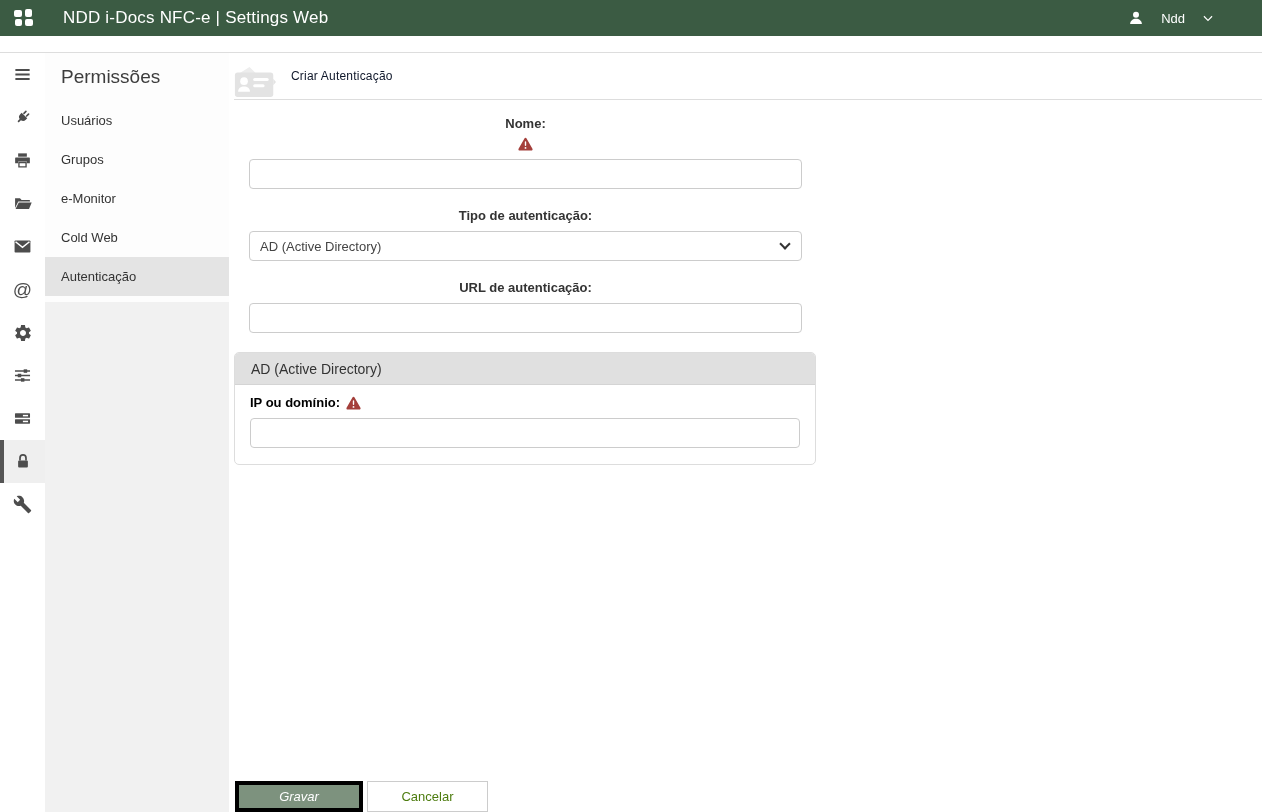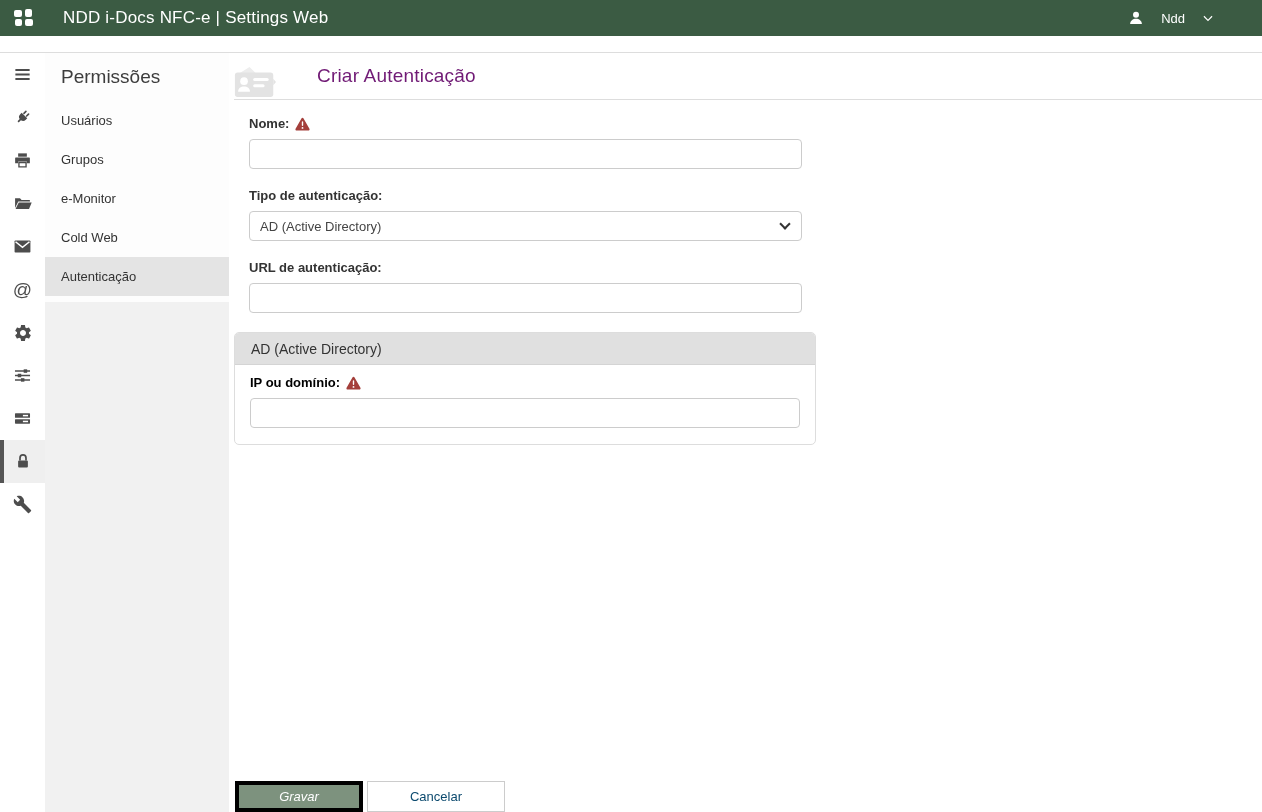--- a/index.html
+++ b/index.html
@@ -34,26 +34,26 @@
   .panel { width: 184px; background: #f1f1f1; flex: 0 0 auto; border-bottom: 6px solid #fff; }
   .panel-list { background: #fdfdfd; padding-bottom: 6px; }
   .panel-title { font-size: 19px; font-weight: 400; color: #3d3d3d; padding: 13px 16px 13px 16px; }
   .side-item { font-size: 13px; color: #333; padding: 12px 16px; cursor: pointer; }
   .side-item.selected { background: #e4e4e4; }
 
   
   .main { flex: 1; background: #fff; position: relative; padding-left: 5px; }
   .main-header { height: 47px; border-bottom: 1px solid #ddd; position: relative; display: flex; align-items: center; }
   .idcard { position: absolute; left: 0; top: 13px; }
-  .page-title { font-size: 19px; font-weight: 400; color: #701a75; margin-left: 83px; letter-spacing: .2px; }
+  .page-title { font-size: 12px; font-weight: 400; color: #0f172a; margin-left: 57px; letter-spacing: .2px; }
 
   .form { padding: 16px 0 0 0; }
   .fields { margin-left: 15px; width: 553px; }
   .field { margin-bottom: 19px; }
-  .field label { display: flex; align-items: center; gap: 6px; font-size: 13px; font-weight: bold; color: #333; margin-bottom: 8px; }
+  .field label { display: flex; align-items: center; gap: 6px; font-size: 13px; font-weight: bold; color: #333; margin-bottom: 8px; flex-direction: column; }
   .text-input {
     width: 553px; height: 30px; border: 1px solid #ccc; border-radius: 4px;
     padding: 0 10px; font-size: 13px; font-family: "Liberation Sans", sans-serif; color: #333; outline: none; background: #fff;
   }
   .select-wrap { position: relative; width: 553px; }
   select {
     width: 553px; height: 30px; border: 1px solid #ccc; border-radius: 4px;
     padding: 0 10px; font-size: 13px; font-family: "Liberation Sans", sans-serif; color: #444;
     appearance: none; -webkit-appearance: none; background: #fff; outline: none;
   }
@@ -62,21 +62,21 @@
 
   .ad-panel { width: 582px; border: 1px solid #ddd; border-radius: 5px; margin-top: 1px; background: #fff; overflow: hidden; }
   .ad-panel-header { background: #e0e0e0; border-bottom: 1px solid #d4d4d4; font-size: 14px; color: #333; padding: 8px 16px; height: 32px; }
   .ad-panel-body { padding: 10px 15px 16px 15px; }
   .ad-panel-body label { display: flex; align-items: center; gap: 6px; font-size: 13px; font-weight: bold; color: #000000; margin-bottom: 8px; }
   .ad-panel-body .text-input { width: 100%; }
 
   .actions { position: absolute; left: 6px; bottom: 11px; display: flex; gap: 4px; }
   .btn { height: 31px; font-size: 13px; font-family: "Liberation Sans", sans-serif; cursor: pointer; }
   .btn-save { width: 128px; background: #7D927E; color: #fff; border: 4px solid #000000; font-style: italic; }
-  .btn-cancel { width: 138px; background: #fff; color: #0c4a6e; border: 1px solid #ccc; }
+  .btn-cancel { width: 121px; background: #fff; color: #4d7c0f; border: 1px solid #ccc; }
 </style>
 </head>
 <body>
 
 <div class="app">
 
   <header class="topbar">
     <span class="logo">
         <i></i>
         <i></i>

